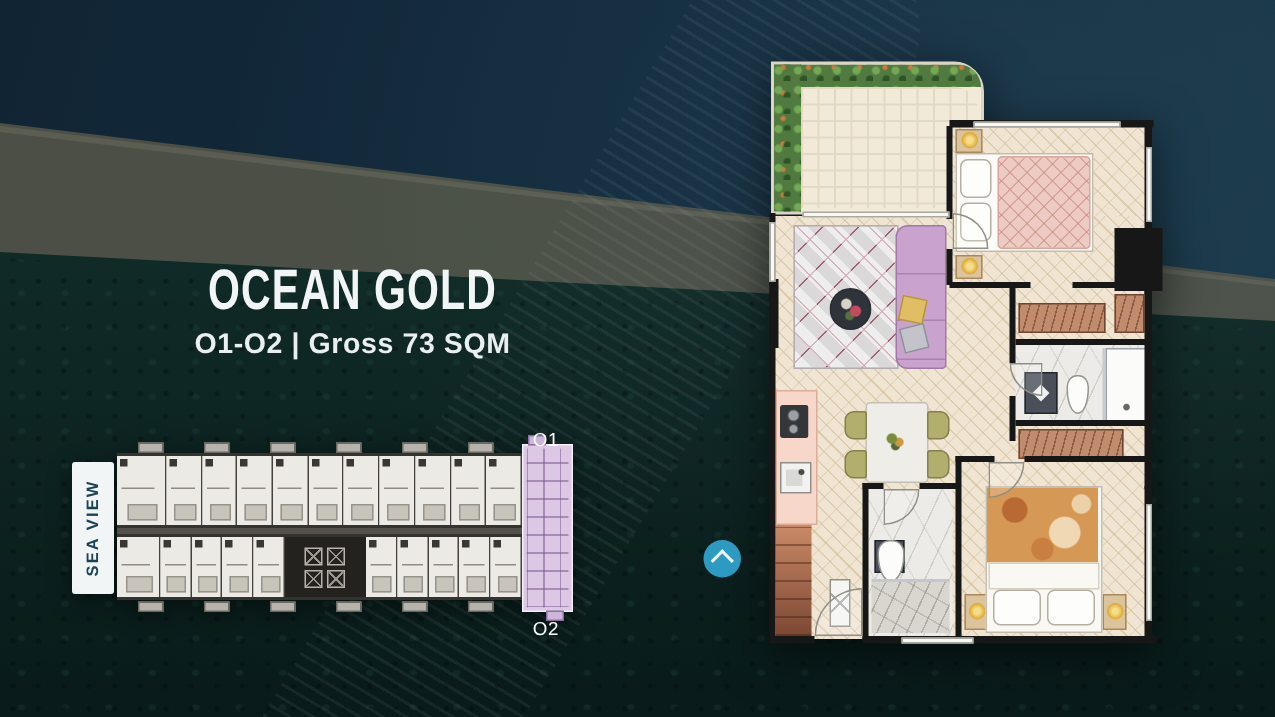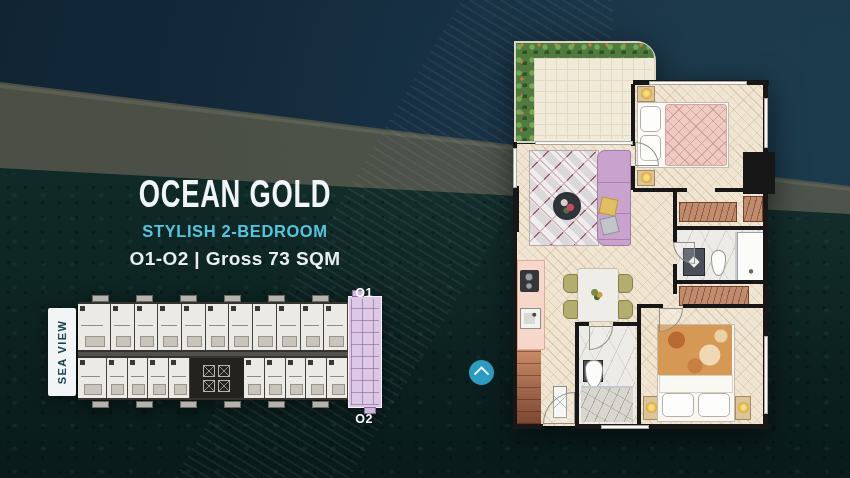--- a/index.html
+++ b/index.html
@@ -61,21 +61,21 @@
   .elev i{position:static;width:12px;height:12px;border:1px solid #b7b4ad;box-sizing:border-box;background:
      linear-gradient(45deg,transparent calc(50% - .6px),#9a968e calc(50% - .6px),#9a968e calc(50% + .6px),transparent calc(50% + .6px)),
      linear-gradient(-45deg,transparent calc(50% - .6px),#9a968e calc(50% - .6px),#9a968e calc(50% + .6px),transparent calc(50% + .6px));}
   .kp-tab{position:absolute;width:17px;height:7px;background:#b6b3ac;border:1px solid #6b6862;box-sizing:border-box;}
   .kp-highlight{position:absolute;left:302px;top:10px;width:34px;height:112px;background:var(--unit-highlight-lavender,#dcc8e4);
                 border:1px solid #f4eef7;box-sizing:border-box;}
   .kp-highlight::before{content:"";position:absolute;inset:2px;
      background:repeating-linear-gradient(0deg,rgba(125,90,145,.55) 0 1px,transparent 1px 12px),
                 repeating-linear-gradient(90deg,rgba(125,90,145,.55) 0 1px,transparent 1px 11px);}
   .hl-tab{position:absolute;width:12px;height:7px;background:#cdb6d8;border:1px solid #8d6f9e;box-sizing:border-box;}
-  .kp-label{position:absolute;width:36px;text-align:center;color:#fff;font-size:12.5px;font-weight:bold;letter-spacing:.5px;}
+  .kp-label{position:absolute;width:36px;text-align:center;color:#fff;font-size:12.5px;font-weight:normal;letter-spacing:.5px;}
 
   
   .floorplan{position:absolute;left:513px;top:40px;width:264px;height:394px;z-index:25;
              filter:drop-shadow(0 8px 16px rgba(0,0,0,.55));}
   .wood{background:#efe5d2;background-image:repeating-linear-gradient(45deg,rgba(201,176,136,.45) 0 1px,transparent 1px 7px),
         repeating-linear-gradient(-45deg,rgba(201,176,136,.25) 0 1px,transparent 1px 11px);}
   .marble{background:#edebe7;background-image:
         repeating-linear-gradient(115deg,transparent 0 14px,rgba(160,160,152,.35) 14px 15px),
         repeating-linear-gradient(60deg,transparent 0 22px,rgba(170,170,162,.25) 22px 23px);}
   .wall{background:#171717;}
@@ -116,21 +116,20 @@
       <polygon points="0,168 850,214 850,478 0,478" fill="url(#green)"></polygon>
     </svg>
     <div class="speckle"></div>
     <div class="bldg"></div>
     <div class="glint"></div>
     <div class="overlay"></div>
   </div>
 
   <div class="header">
     <h1 class="title">OCEAN GOLD</h1>
-    <div class="subtitle">STYLISH 2-BEDROOM</div>
     <div class="info">O1-O2 | Gross 73 SQM</div>
   </div>
 
   <div class="wm-circle">
     <div class="wm-chevron"></div>
   </div>
 
   <div class="keyplan">
     <div class="seaview">
       <span>SEA VIEW</span>

